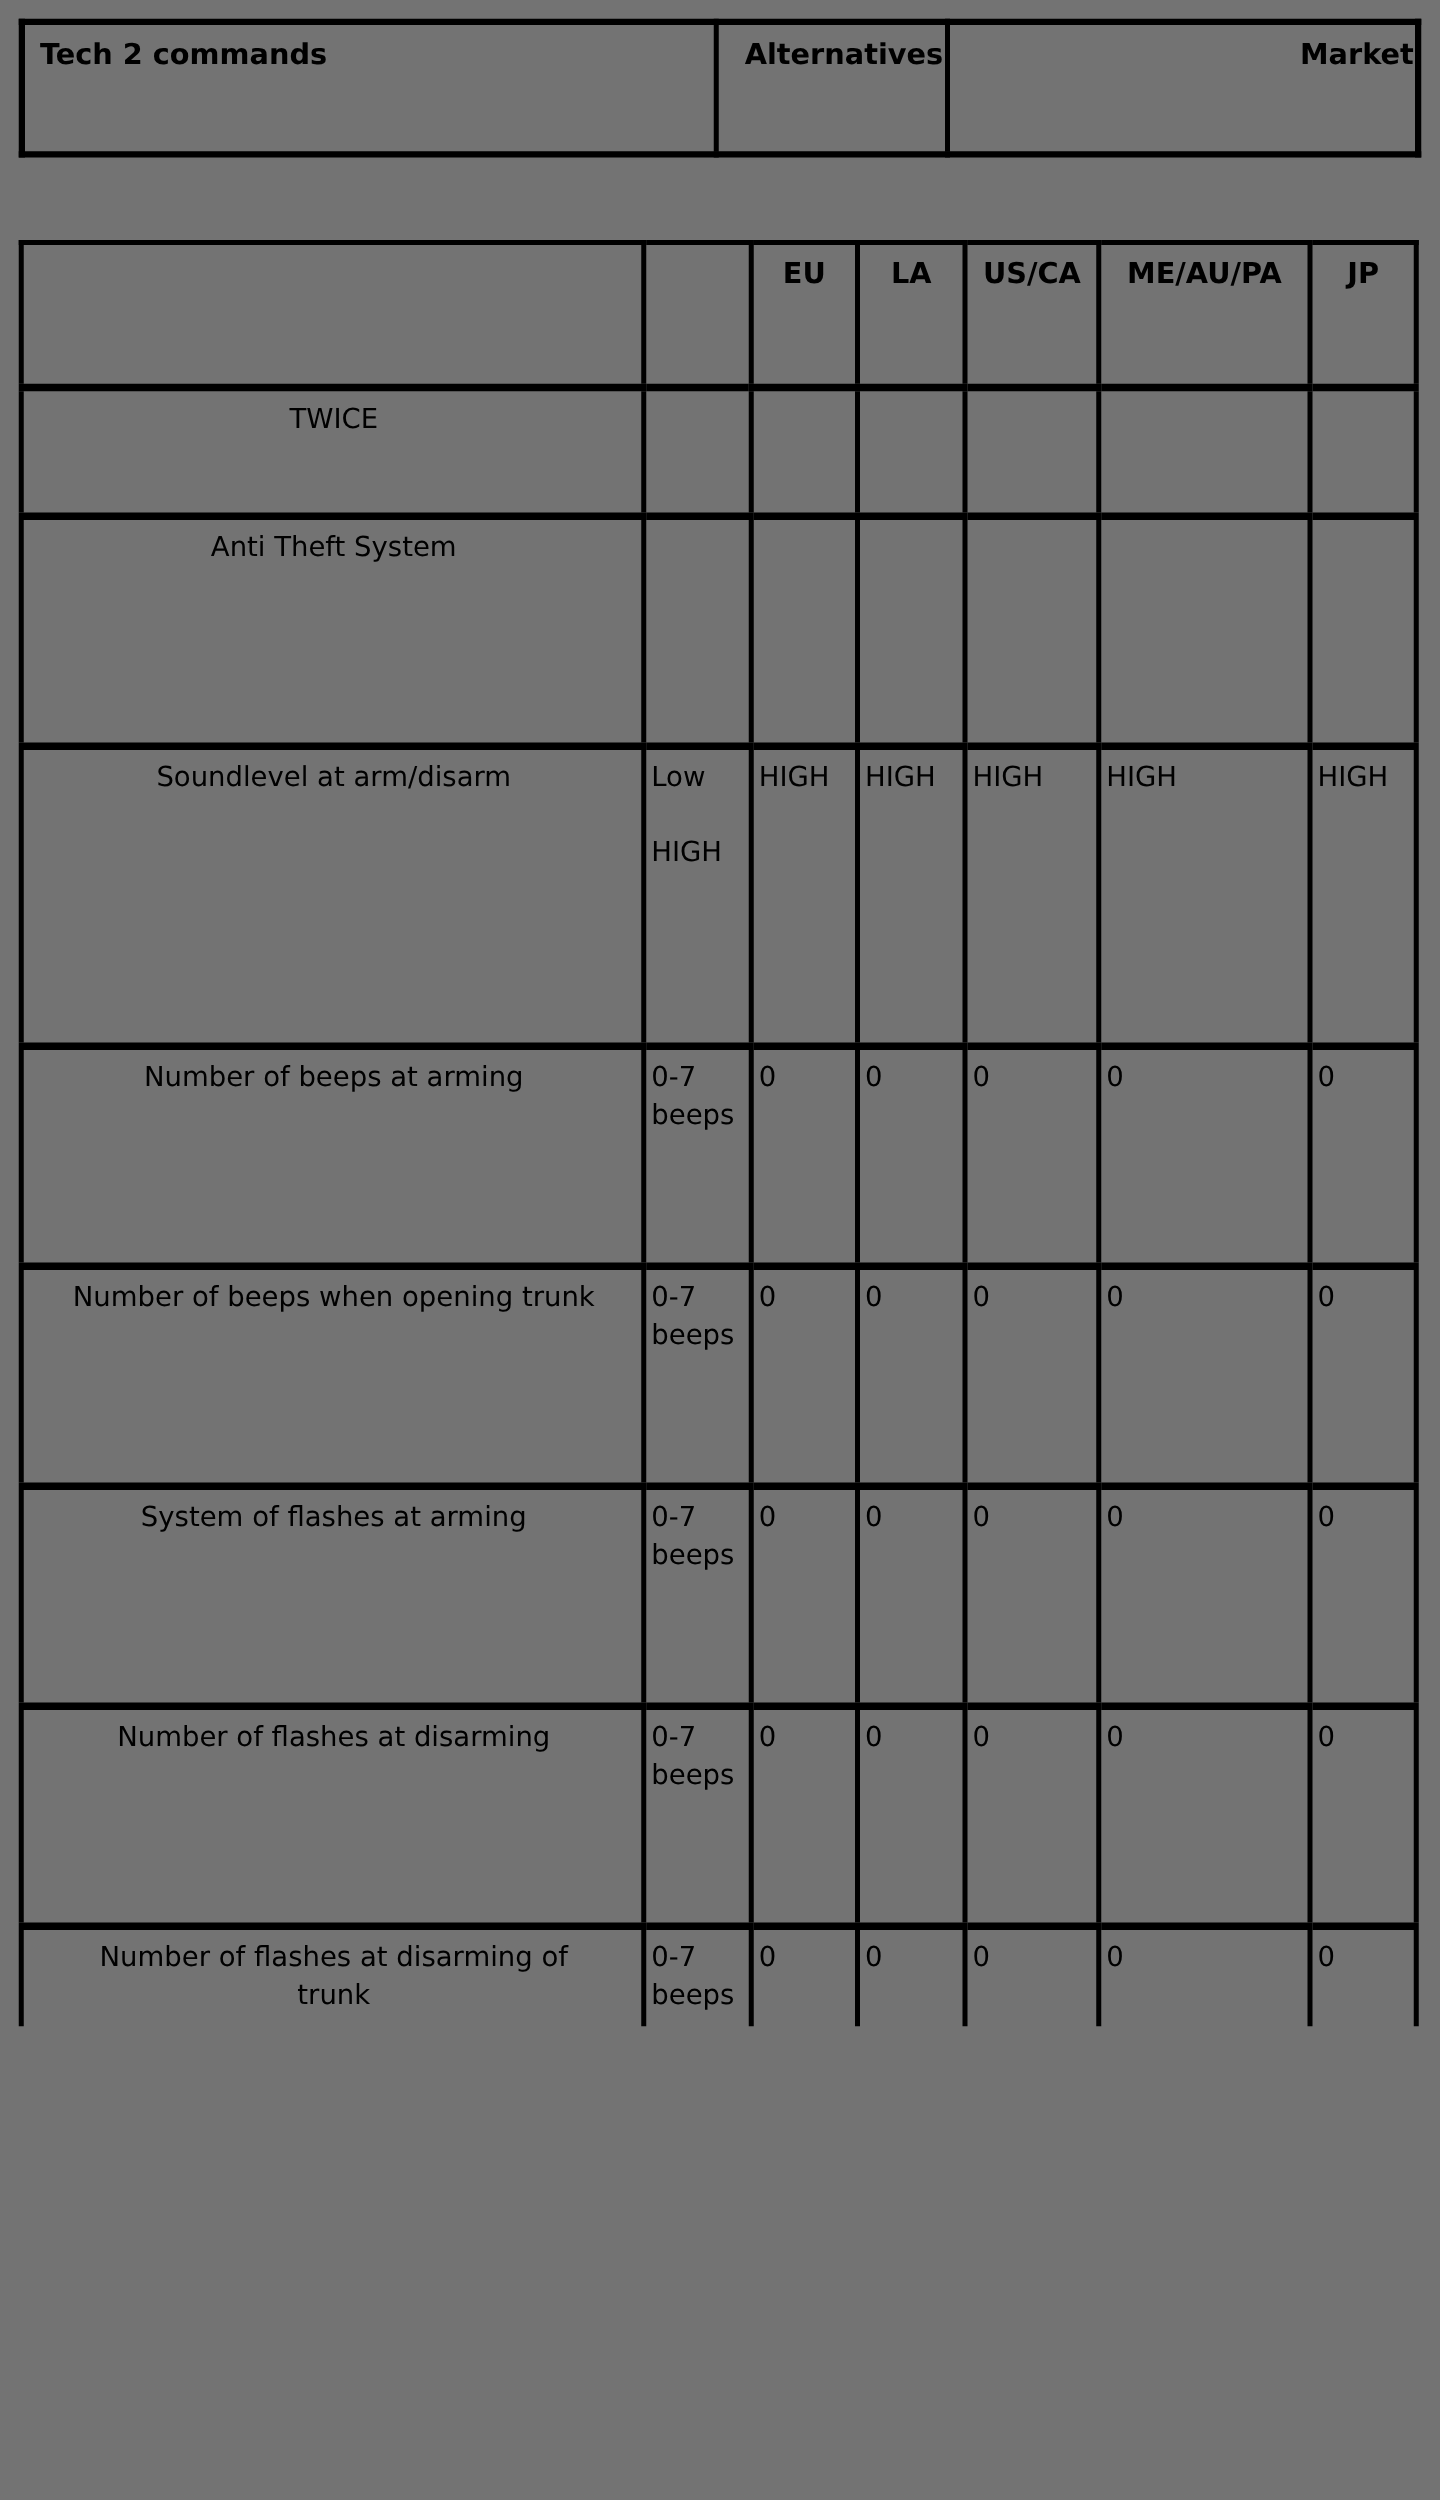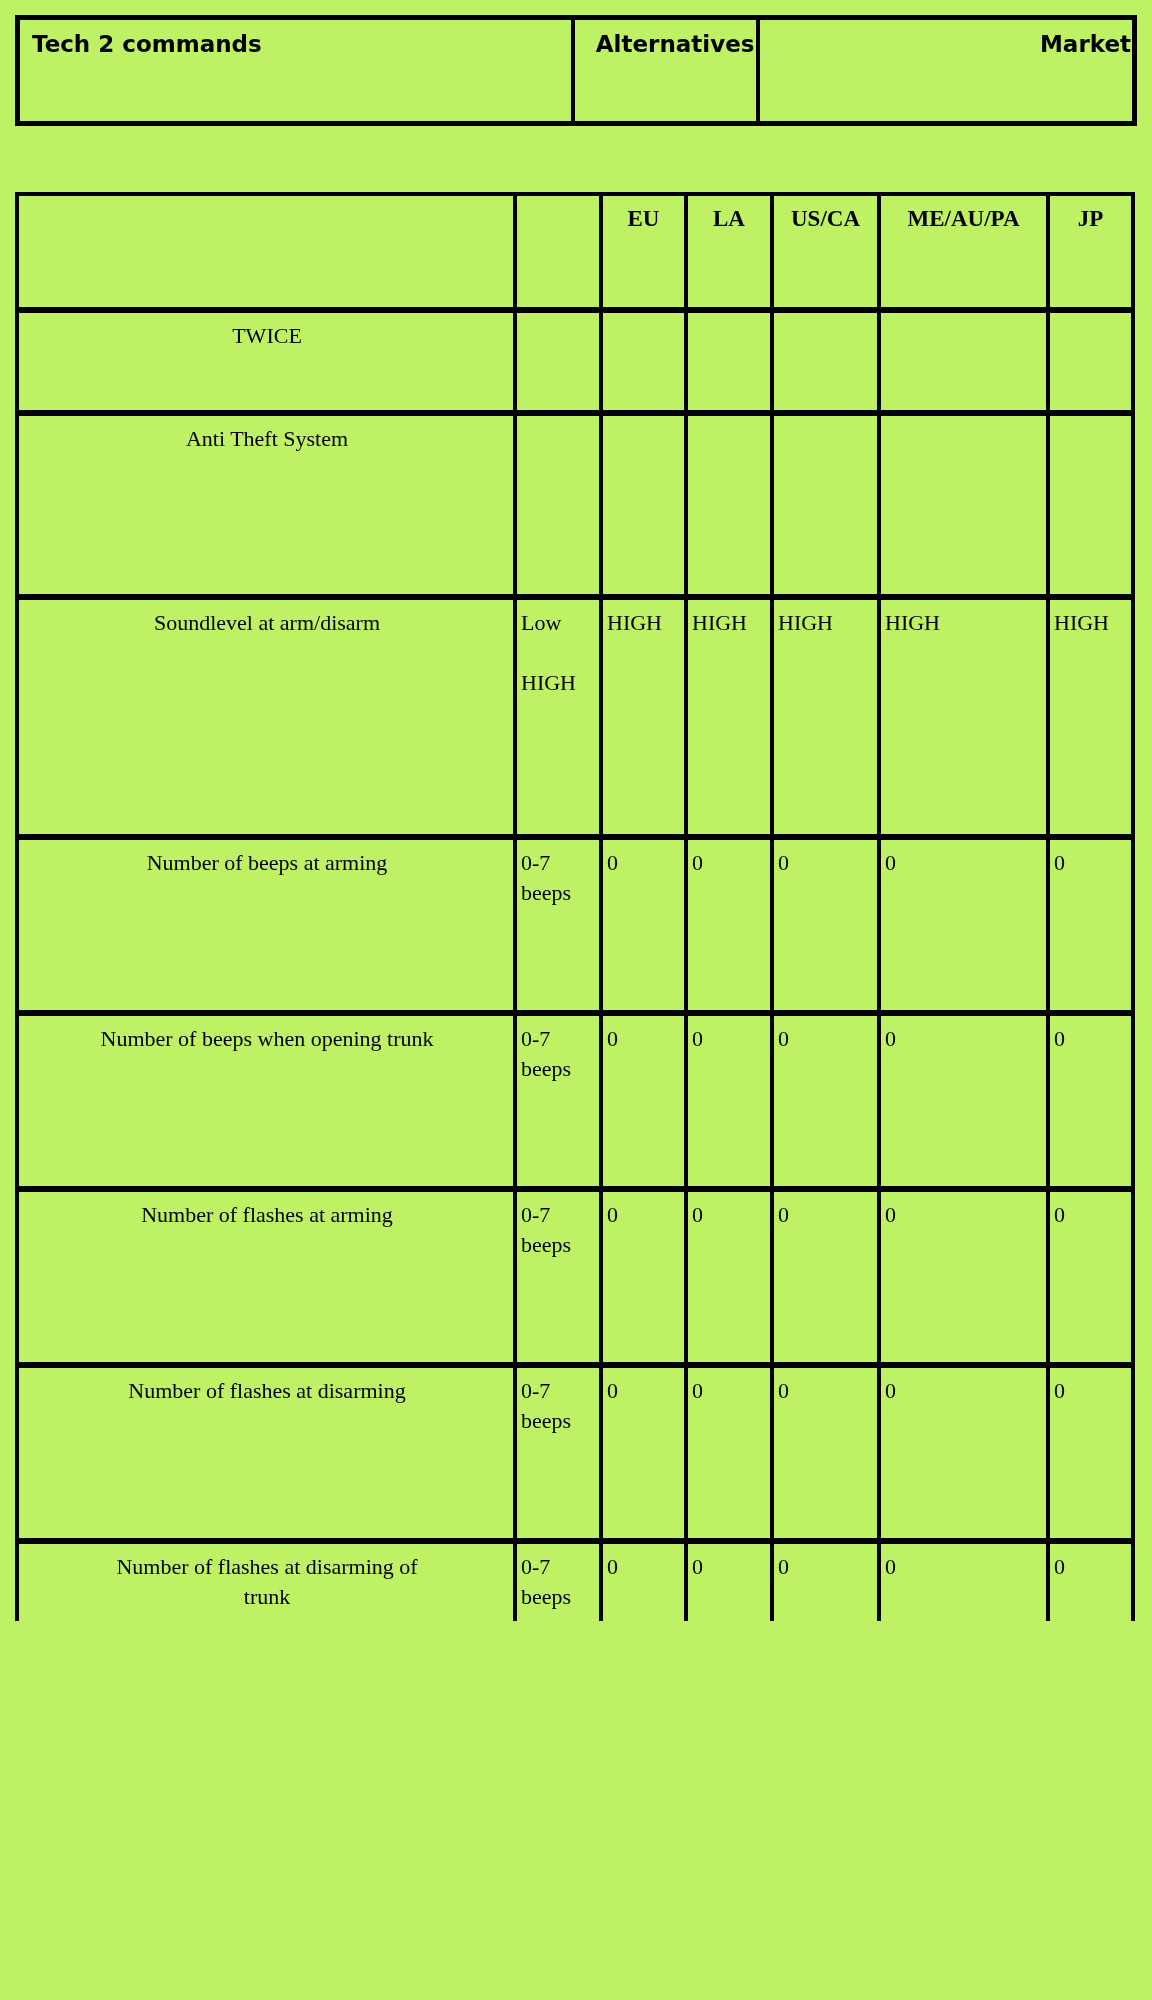--- a/index.html
+++ b/index.html
@@ -1,20 +1,20 @@
 <!DOCTYPE html>
 <html><head>
 <meta charset="utf-8">
 <style>
   html, body { margin: 0; padding: 0; background: #e8e8e8; }
   #page {
     position: relative;
     width: 1152px;
     height: 2000px;
-    background: #bef264;
+    background: #737373;
     overflow: hidden;
     font-family: "DejaVu Sans", "Liberation Sans", sans-serif;
     color: #000;
   }
 
   
   #legend-table {
     position: absolute;
     left: 15px;
     top: 15px;
@@ -39,21 +39,20 @@
   
   #settings-table {
     position: absolute;
     left: 15px;
     top: 192px;
     width: 1116px;
     border-collapse: collapse;
     table-layout: fixed;
     border: 4px solid #000;
     border-bottom: none;
-    font-family: Liberation Serif, serif;
   }
   #settings-table th, #settings-table td {
     border: 4px solid #000;
     vertical-align: top;
     padding: 8px 4px 0 4px;
     font-size: 22px;
     line-height: 30px;
     overflow: hidden;
     white-space: pre-line;
   }
@@ -169,21 +168,21 @@
     <td class="label-cell">Number of beeps when opening trunk</td>
     <td class="alt-cell">0-7
 beeps</td>
     <td class="val-cell">0</td>
     <td class="val-cell">0</td>
     <td class="val-cell">0</td>
     <td class="val-cell">0</td>
     <td class="val-cell">0</td>
   </tr>
         <tr class="row-7">
-    <td class="label-cell">Number of flashes at arming</td>
+    <td class="label-cell">System of flashes at arming</td>
     <td class="alt-cell">0-7
 beeps</td>
     <td class="val-cell">0</td>
     <td class="val-cell">0</td>
     <td class="val-cell">0</td>
     <td class="val-cell">0</td>
     <td class="val-cell">0</td>
   </tr>
         <tr class="row-8">
     <td class="label-cell">Number of flashes at disarming</td>

